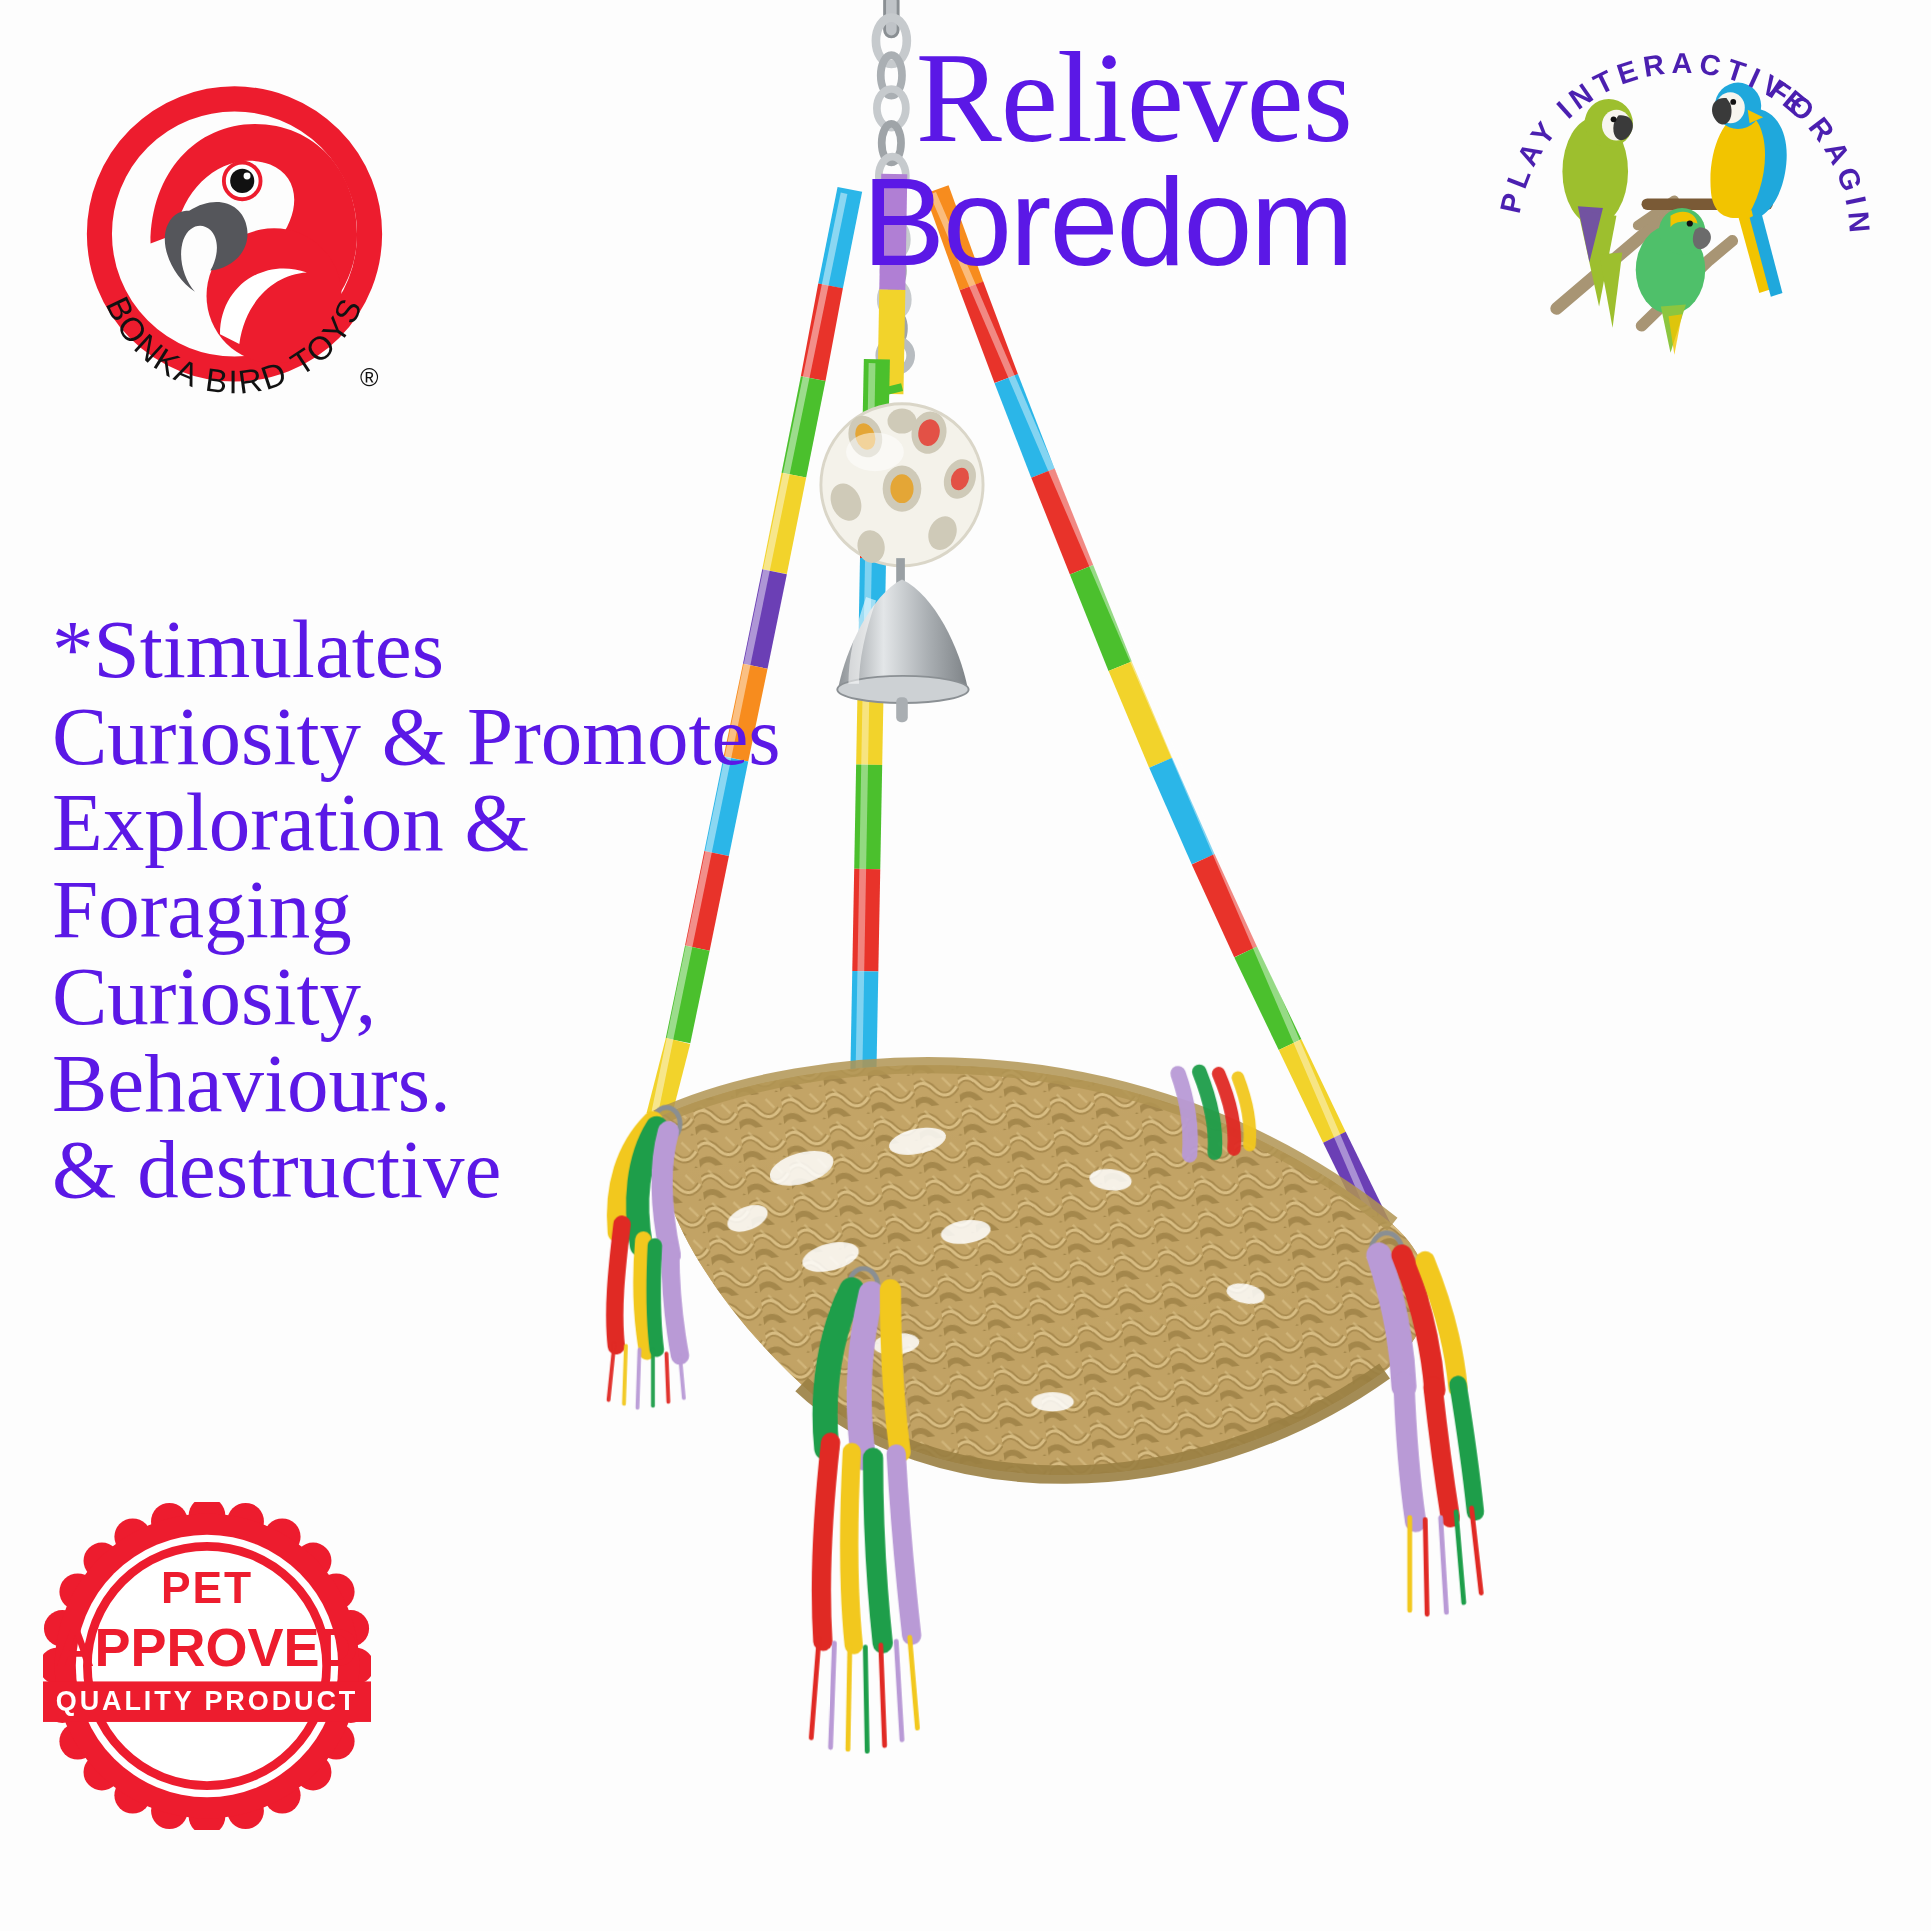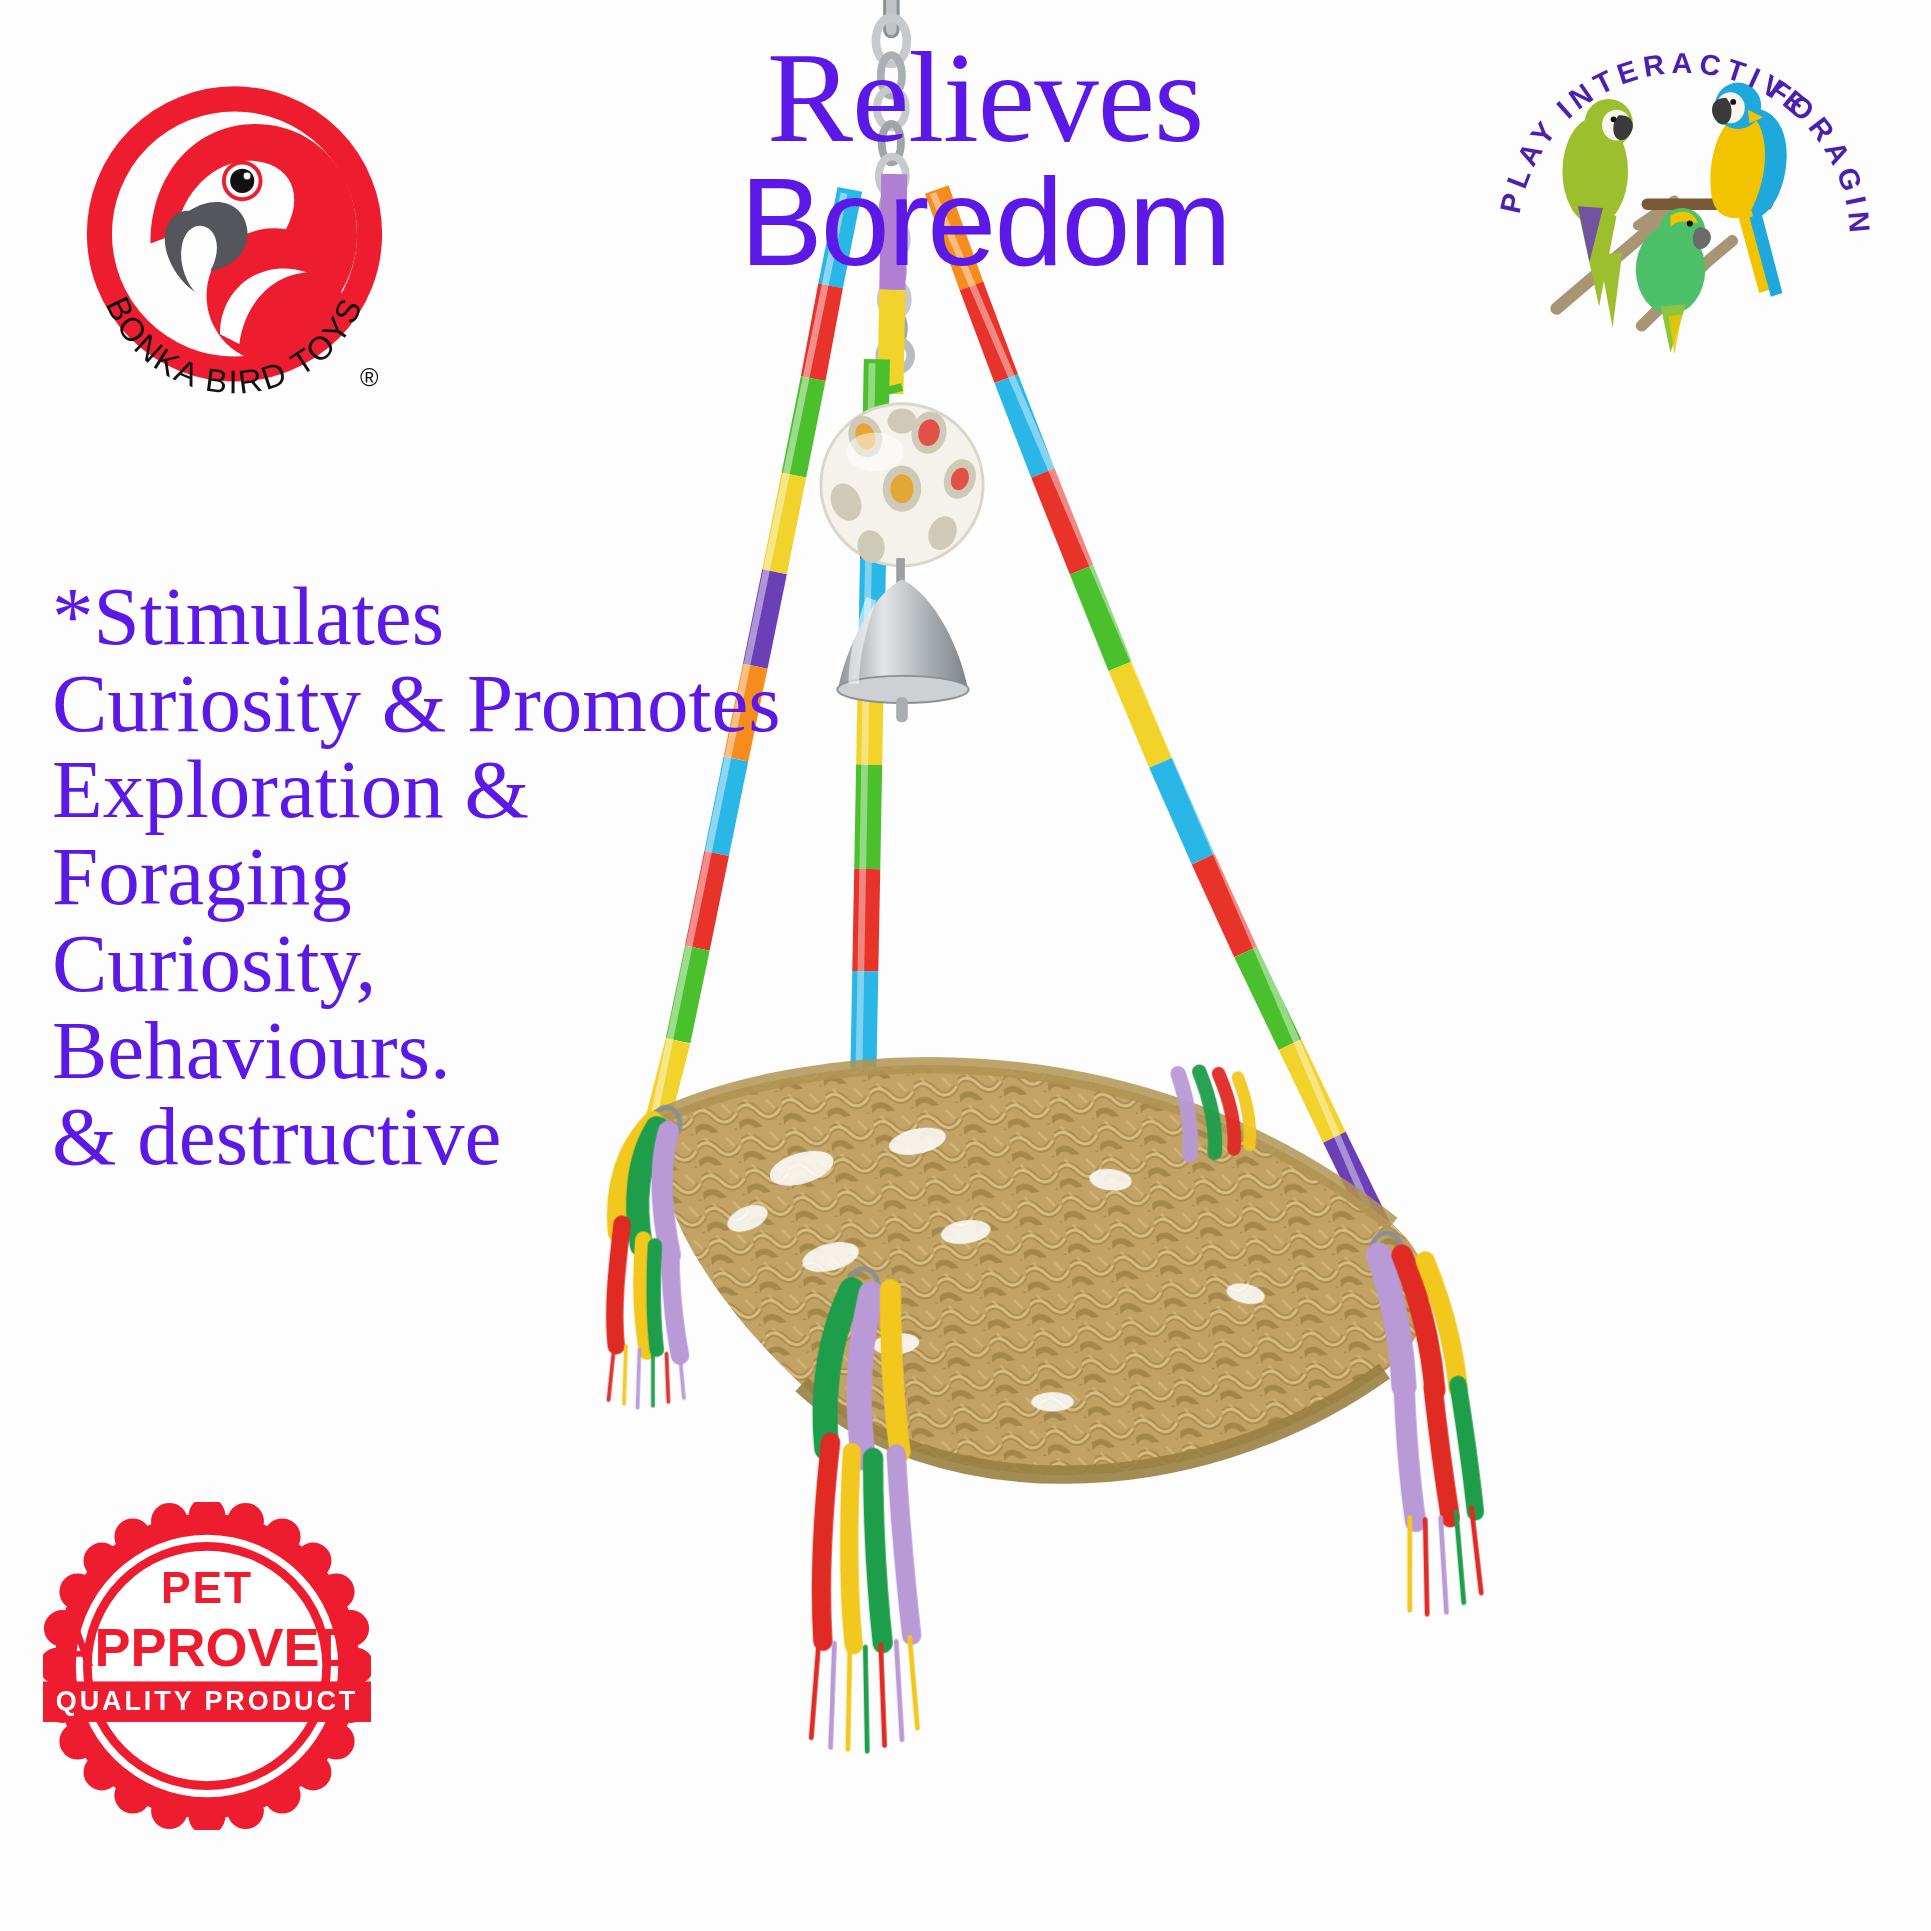--- a/index.html
+++ b/index.html
@@ -7,32 +7,32 @@
   body{width:1931px;height:1931px;overflow:hidden;position:relative;
        font-family:"Liberation Sans",sans-serif;background:#fefefe;}
   .stage{position:absolute;inset:0;width:1931px;height:1931px;background:#fdfdfd;}
 
   
   .bonka-logo{position:absolute;left:75px;top:68px;width:319px;height:357px;}
   .bonka-logo svg{width:100%;height:100%;display:block;}
 
   
   .headline{position:absolute;left:618px;top:37px;width:734px;
-            text-align:center;line-height:0.94;z-index:40;}
+            text-align:right;line-height:0.94;z-index:40;}
   .headline .l1{font-family:"Liberation Serif",serif;font-weight:400;
             font-size:129px;color:#5B18E6;display:block;letter-spacing:-1px;}
   .headline .l2{font-family:"Liberation Sans",sans-serif;font-weight:400;
             font-size:124px;color:#5B18E6;display:block;margin-top:5.8px;letter-spacing:-1.9px;}
 
   
   .play-badge{position:absolute;right:44px;top:17.4px;width:406px;height:386px;}
   .play-badge svg{width:100%;height:100%;display:block;}
 
   
-  .bullets{position:absolute;left:52px;top:573px;width:869px;z-index:40;
+  .bullets{position:absolute;left:52px;top:606px;width:869px;z-index:40;
            font-family:"Liberation Serif",serif;color:#5B18E6;
            font-size:83px;line-height:1.045;}
   .bullets div{white-space:nowrap;}
 
   
   .pet-badge{position:absolute;left:43px;top:1502px;width:328px;height:328px;}
   .pet-badge svg{width:100%;height:100%;display:block;}
 
   
   .product{position:absolute;left:512px;top:0px;width:1419px;height:1931px;z-index:10;}

